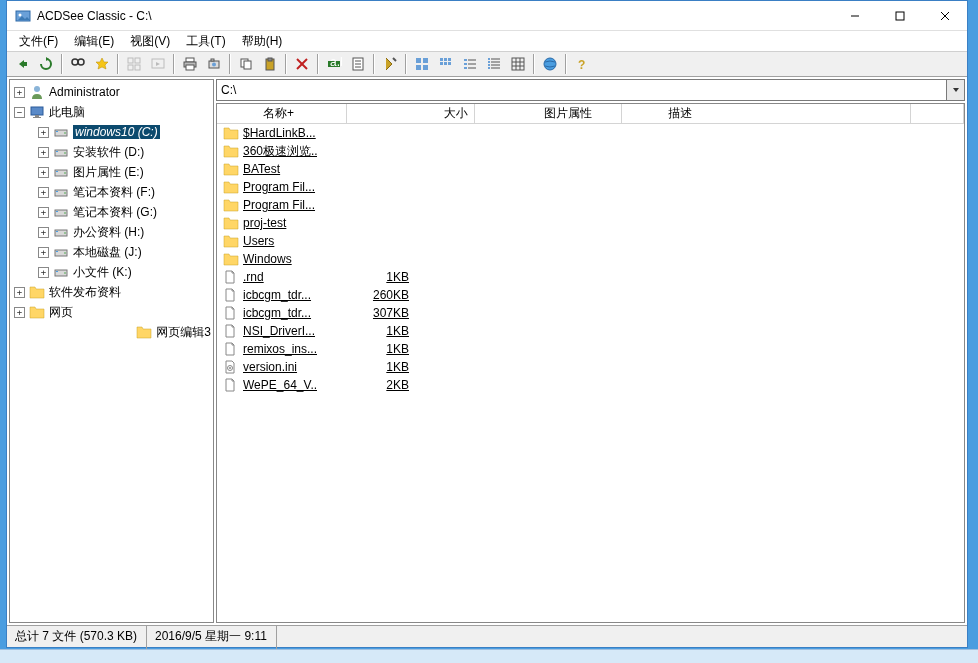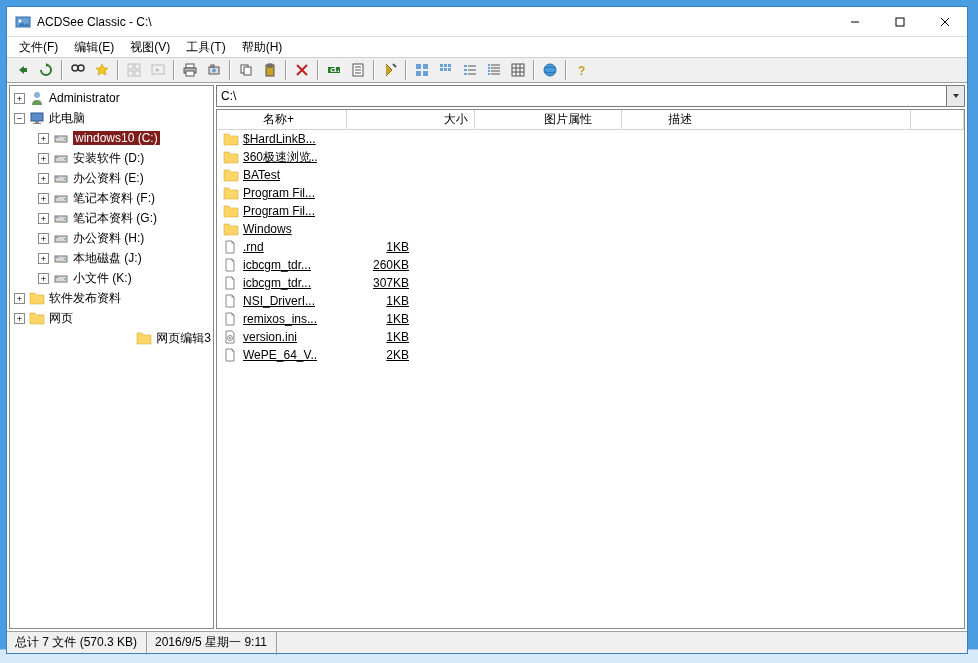--- a/index.html
+++ b/index.html
@@ -1,34 +1,34 @@
 <!DOCTYPE html>
 <html><head>
 <meta charset="utf-8">
 <style>
 * { box-sizing: border-box; margin: 0; padding: 0; font-family: "Microsoft YaHei", "SimSun", Tahoma, sans-serif; font-size: 12px; }
 body { background: #4a9de0; width: 978px; height: 663px; overflow: hidden; position: relative; }
-.window { position: absolute; left: 6px; top: 6px; width: 962px; height: 648px; background: #fff; border: 1px solid #3a7fc4; display: flex; flex-direction: column; }
+.window { position: absolute; left: 6px; top: 0; width: 962px; height: 648px; background: #fff; border: 1px solid #3a7fc4; display: flex; flex-direction: column; }
 .titlebar { height: 30px; background: #fff; display: flex; align-items: center; padding: 0 0 0 8px; border-bottom: 1px solid #e0e0e0; }
 .titlebar .ticon { width: 16px; height: 16px; margin-right: 6px; }
 .titlebar .title { flex: 1; font-size: 12px; color: #000; }
 .winbtns { display: flex; height: 100%; }
 .winbtn { width: 45px; height: 29px; display: flex; align-items: center; justify-content: center; cursor: pointer; }
 .menubar { height: 20px; display: flex; align-items: center; padding: 0 4px; background: #fff; }
 .menuitem { padding: 2px 8px; cursor: pointer; }
 .toolbar { height: 26px; background: #f0f0f0; border-top: 1px solid #d0d0d0; border-bottom: 1px solid #a0a0a0; display: flex; align-items: center; padding: 0 4px; gap: 2px; }
 .tbtn { width: 22px; height: 22px; display: flex; align-items: center; justify-content: center; cursor: pointer; border: 1px solid transparent; }
 .tsep { width: 2px; height: 20px; border-left: 1px solid #a0a0a0; border-right: 1px solid #fff; margin: 0 2px; }
 .mainarea { flex: 1; display: flex; min-height: 0; }
 .tree { width: 205px; background: #fff; border: 1px solid #888; margin: 2px 0 2px 2px; overflow: auto; padding: 2px; }
 .treeitem { display: flex; align-items: center; height: 20px; white-space: nowrap; cursor: pointer; }
 .exp { width: 11px; height: 11px; border: 1px solid #888; display: inline-flex; align-items: center; justify-content: center; font-size: 9px; line-height: 1; margin-right: 4px; background: #fff; color: #333; font-family: monospace; }
 .exp.empty { border: none; }
 .ticon-tree { width: 16px; height: 16px; margin-right: 4px; display: inline-flex; align-items: center; justify-content: center; }
-.treelabel.selected { background: #7f1d1d; color: #fff; padding: 0 2px; }
+.treelabel.selected { background: #0c4a6e; color: #fff; padding: 0 2px; font-style: italic; }
 .rightpane { flex: 1; display: flex; flex-direction: column; margin: 2px 2px 2px 2px; min-width: 0; }
 .pathbar { height: 22px; display: flex; }
 .pathinput { flex: 1; border: 1px solid #7a7a7a; padding: 1px 4px; background: #fff; font-size: 12px; }
 .pathdrop { width: 18px; border: 1px solid #7a7a7a; border-left: none; background: #e9e9e9; display: flex; align-items: center; justify-content: center; cursor: pointer; }
 .listview { flex: 1; border: 1px solid #888; background: #fff; margin-top: 2px; display: flex; flex-direction: column; min-height: 0; }
 .listhdr { display: flex; height: 20px; background: #fff; border-bottom: 1px solid #d4d4d4; }
 .hcell { border-right: 1px solid #d4d4d4; padding: 2px 6px; display: flex; align-items: center; background: #fff; cursor: pointer; position: relative; margin-left: 40px; }
 .listbody { flex: 1; overflow: auto; }
 .row { display: flex; height: 18px; align-items: center; cursor: pointer; text-decoration: underline; }
 .cell { padding: 0 6px; overflow: hidden; text-overflow: ellipsis; white-space: nowrap; }
@@ -299,21 +299,21 @@
           </div>
           <div class="treeitem" style="padding-left: 26px;">
             <span class="exp">+</span>
             <span class="ticon-tree">
               <svg width="16" height="16" viewBox="0 0 16 16">
                 <rect x="2" y="6" width="12" height="6" fill="#d8d8d8" stroke="#777"></rect>
                 <rect x="3" y="7" width="2" height="1" fill="#4a9de0"></rect>
                 <line x1="11" y1="9" x2="13" y2="9" stroke="#5a5"></line>
               </svg>
             </span>
-            <span class="treelabel ">办公资料 (E:)</span>
+            <span class="treelabel ">图片属性 (E:)</span>
           </div>
           <div class="treeitem" style="padding-left: 26px;">
             <span class="exp">+</span>
             <span class="ticon-tree">
               <svg width="16" height="16" viewBox="0 0 16 16">
                 <rect x="2" y="6" width="12" height="6" fill="#d8d8d8" stroke="#777"></rect>
                 <rect x="3" y="7" width="2" height="1" fill="#4a9de0"></rect>
                 <line x1="11" y1="9" x2="13" y2="9" stroke="#5a5"></line>
               </svg>
             </span>
@@ -466,20 +466,42 @@
               </div>
               <div class="cell size"></div>
               <div class="cell imgattr"></div>
               <div class="cell desc"></div>
             </div>
             <div class="row">
               <div class="cell name">
                 <span class="ficon"><svg width="16" height="14" viewBox="0 0 16 14">
                     <path class="folder-svg" d="M1 3 L1 13 L15 13 L15 4 L7 4 L6 2 L1 2 Z"></path>
                   </svg></span>
+                <span>proj-test</span>
+              </div>
+              <div class="cell size"></div>
+              <div class="cell imgattr"></div>
+              <div class="cell desc"></div>
+            </div>
+            <div class="row">
+              <div class="cell name">
+                <span class="ficon"><svg width="16" height="14" viewBox="0 0 16 14">
+                    <path class="folder-svg" d="M1 3 L1 13 L15 13 L15 4 L7 4 L6 2 L1 2 Z"></path>
+                  </svg></span>
+                <span>Users</span>
+              </div>
+              <div class="cell size"></div>
+              <div class="cell imgattr"></div>
+              <div class="cell desc"></div>
+            </div>
+            <div class="row">
+              <div class="cell name">
+                <span class="ficon"><svg width="16" height="14" viewBox="0 0 16 14">
+                    <path class="folder-svg" d="M1 3 L1 13 L15 13 L15 4 L7 4 L6 2 L1 2 Z"></path>
+                  </svg></span>
                 <span>Windows</span>
               </div>
               <div class="cell size"></div>
               <div class="cell imgattr"></div>
               <div class="cell desc"></div>
             </div>
             <div class="row">
               <div class="cell name">
                 <span class="ficon"><svg width="14" height="14" viewBox="0 0 14 14">
                     <path class="file-svg" d="M3 1 L9 1 L11 3 L11 13 L3 13 Z"></path>

